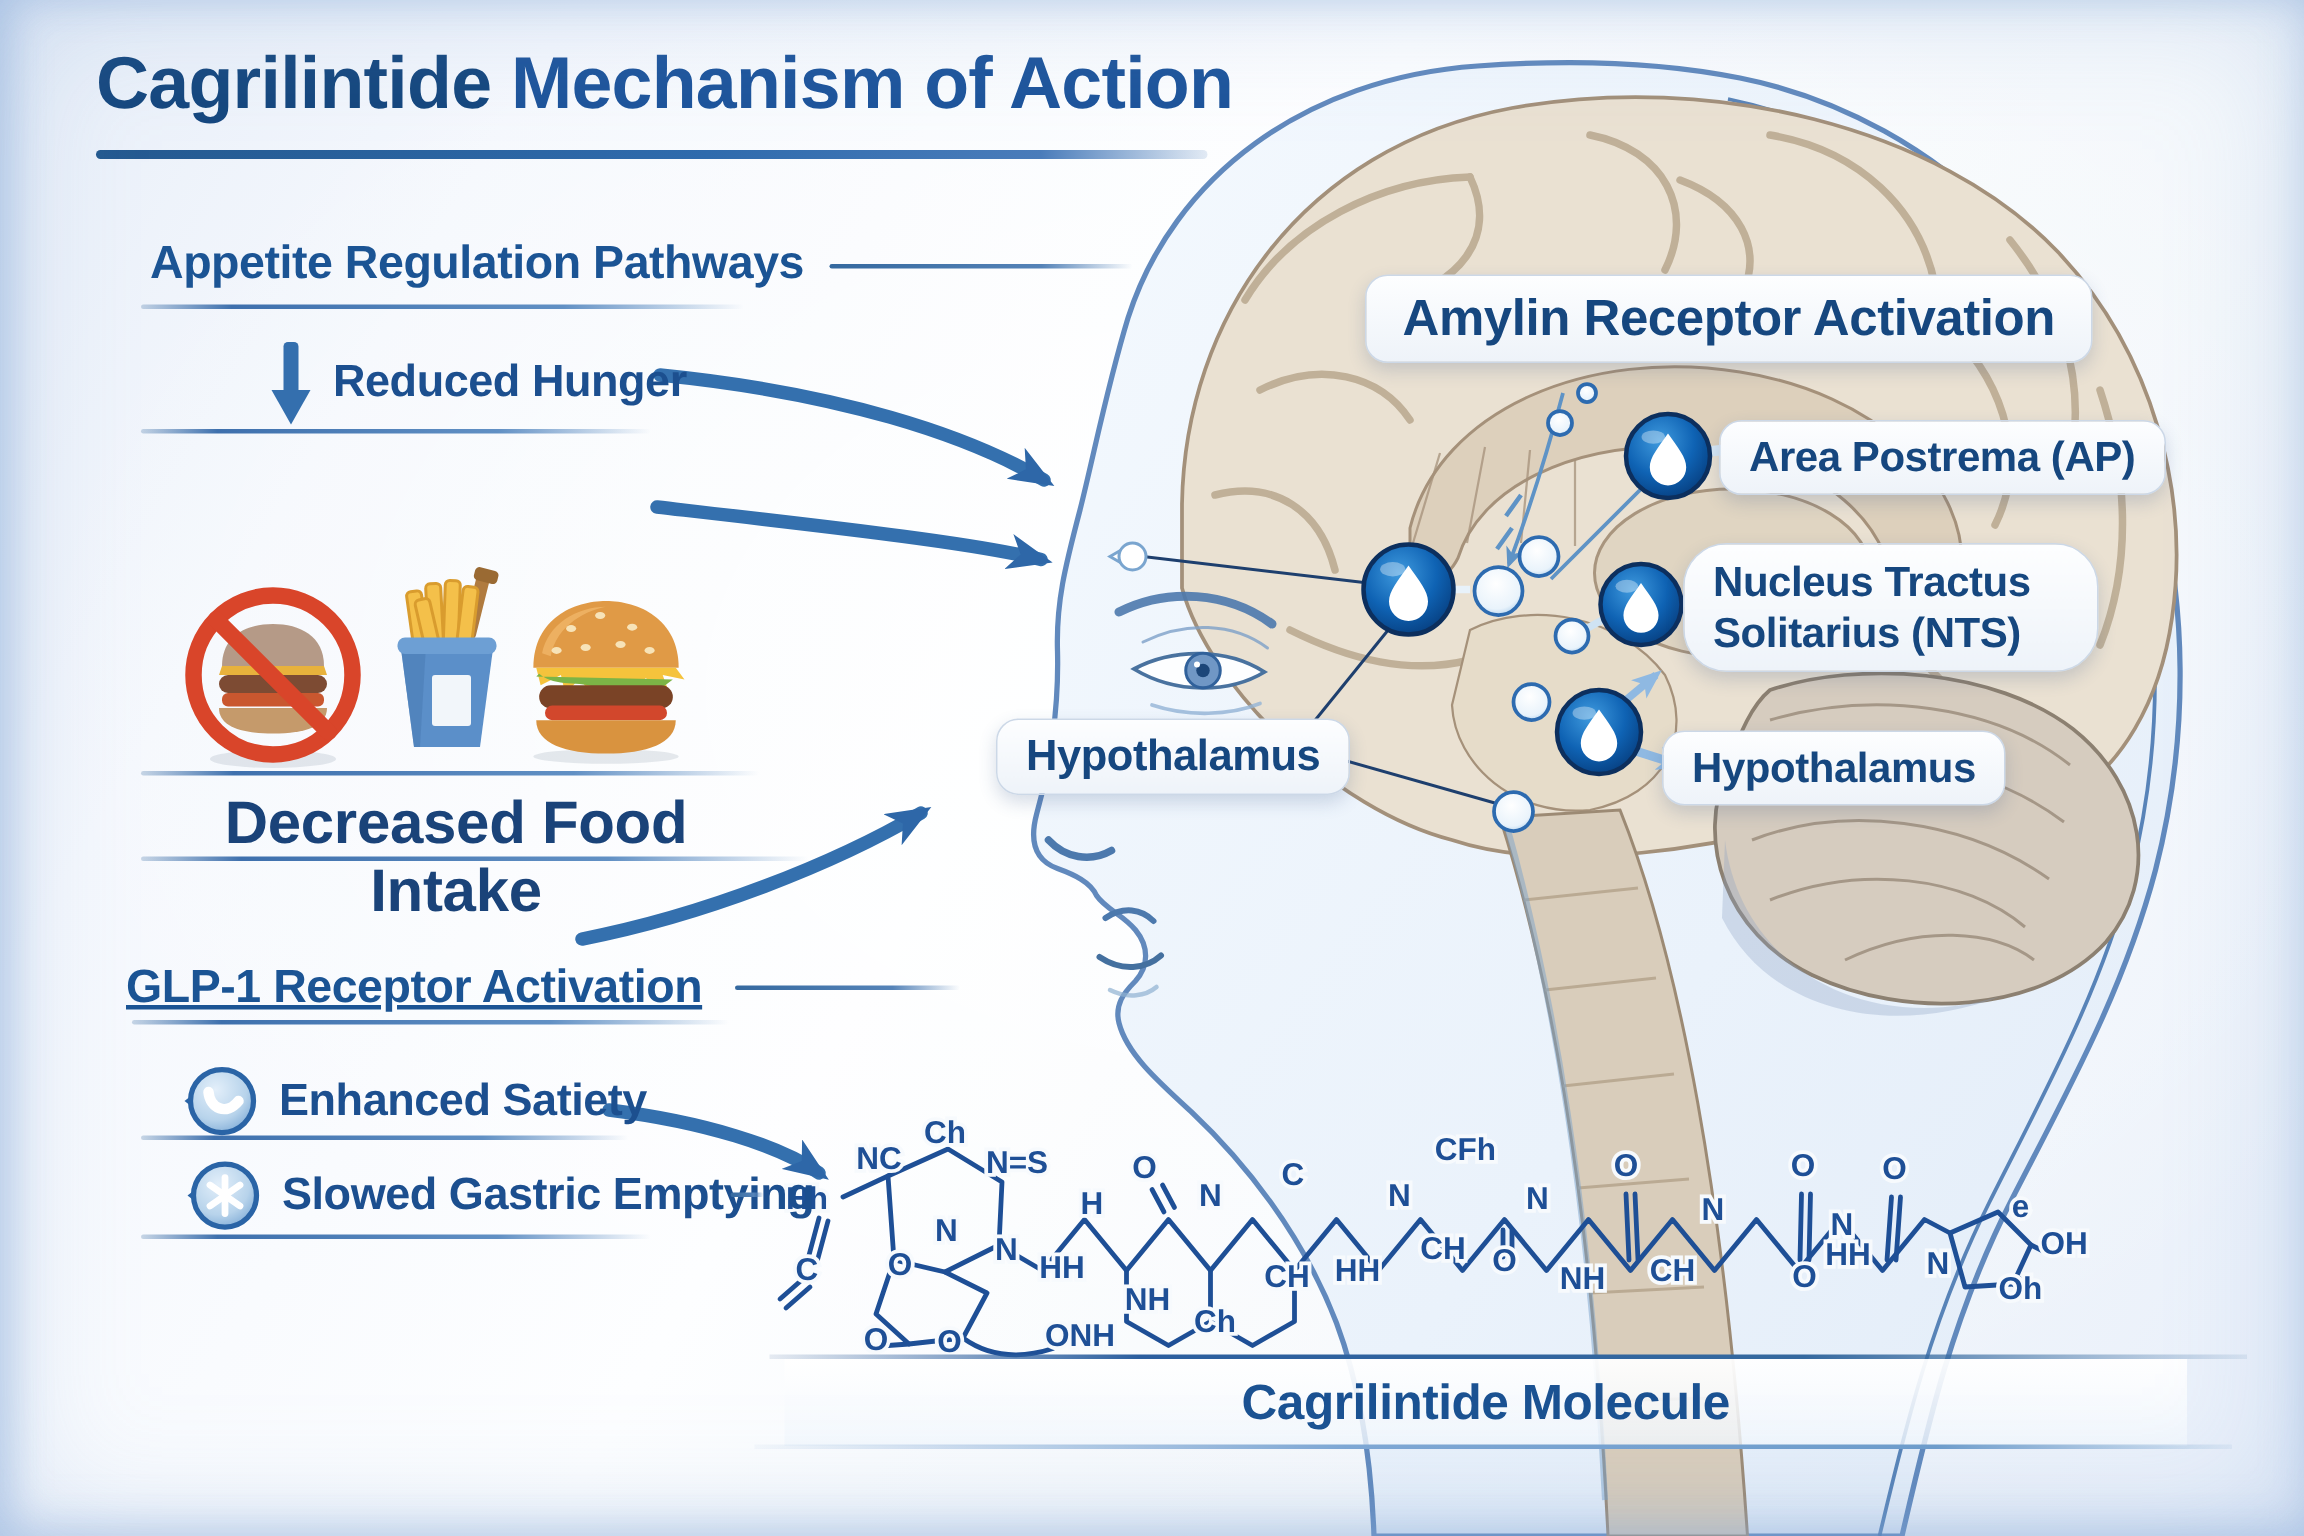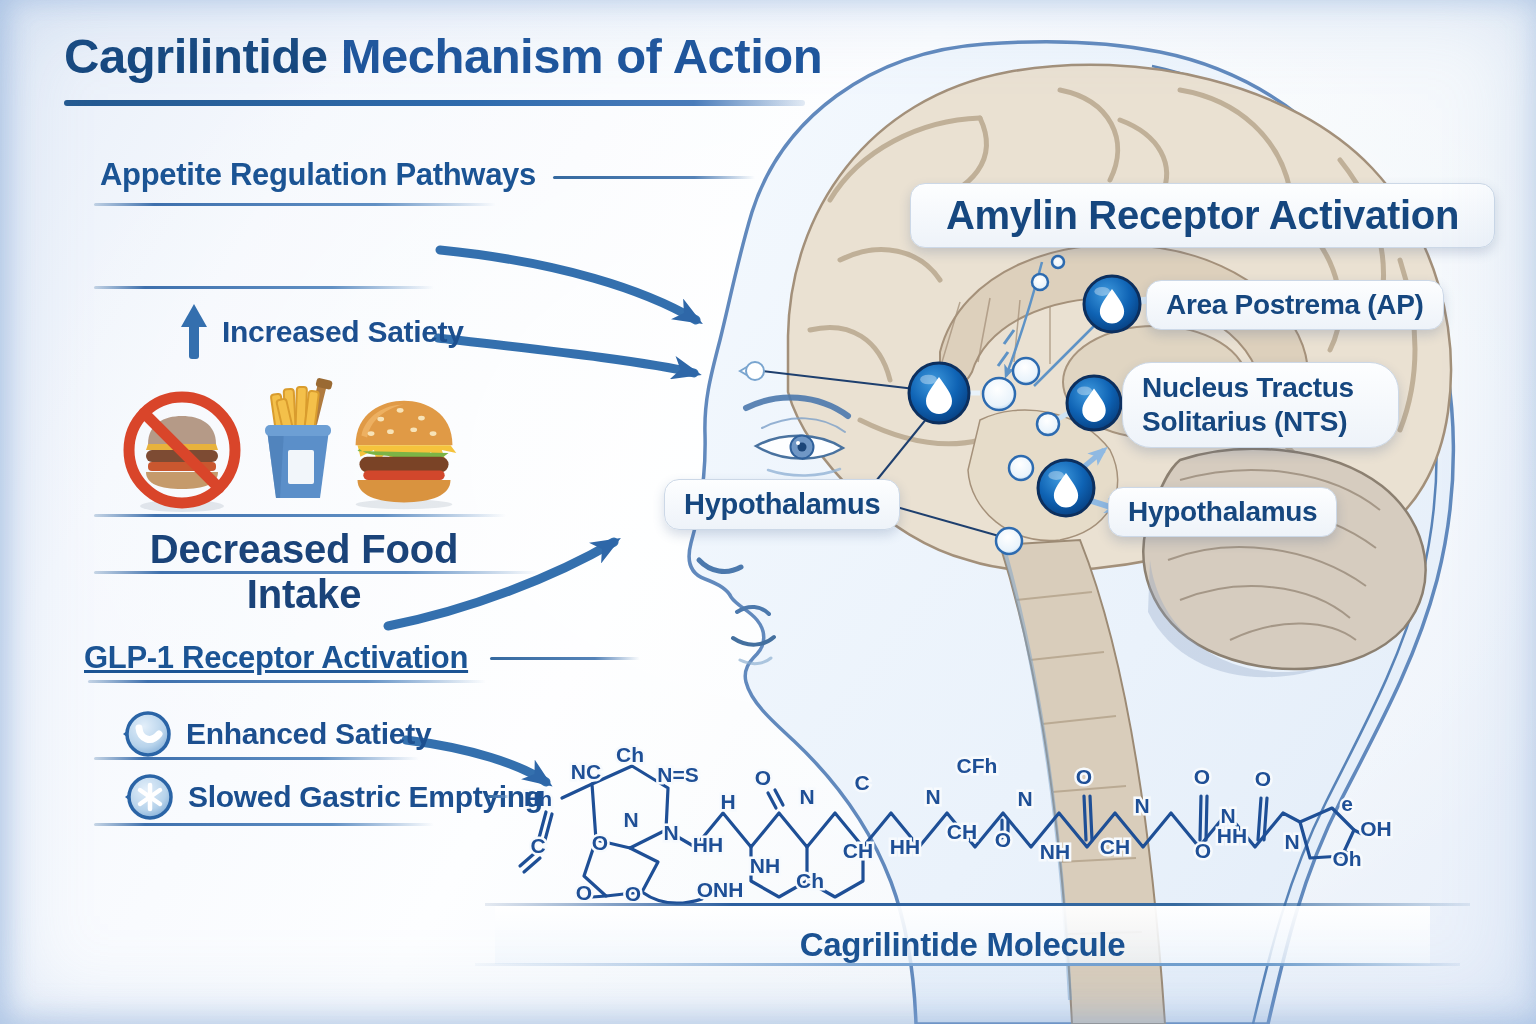--- a/index.html
+++ b/index.html
@@ -29,23 +29,23 @@
 
   .row-label{font-size:30px;font-weight:600;color:#1c4f8f;letter-spacing:-.3px;white-space:nowrap;}
   .hrow{position:absolute;display:flex;align-items:center;gap:14px;z-index:4;}
   .food-caption{position:absolute;z-index:4;font-size:40px;font-weight:700;color:#1a4379;text-align:center;letter-spacing:-.2px;}
 
   .label-box{position:absolute;z-index:5;background:linear-gradient(180deg,#fdfeff,#eef3f9);
     border:1.5px solid #ccd8e7;border-radius:15px;box-shadow:0 5px 12px rgba(50,80,130,.20);
     color:#16477f;font-weight:700;padding:8px 19px;font-size:28px;white-space:nowrap;letter-spacing:-.3px;}
   .label-box.wrap{white-space:normal;line-height:1.22;border-radius:29px;}
 
-  .mol-caption-band{position:absolute;left:495px;top:906px;width:935px;height:58px;z-index:4;
+  .mol-caption-band{position:absolute;left:523px;top:906px;width:935px;height:58px;z-index:4;
     background:linear-gradient(180deg,rgba(255,255,255,.95),rgba(243,248,253,.8));
-    display:flex;align-items:flex-end;justify-content:center;}
+    display:flex;align-items:center;justify-content:center;}
   .mol-caption-band::before{content:"";position:absolute;left:-10px;right:-40px;top:-3px;height:3px;
     background:linear-gradient(90deg,rgba(30,70,130,.1),#2c5f9f 25%,#35699f 70%,rgba(53,105,159,.1));}
   .mol-caption-band::after{content:"";position:absolute;left:-20px;right:-30px;bottom:-2px;height:3px;
     background:linear-gradient(90deg,rgba(110,150,200,.05),#7ea7d4 40%,#6d9ccb 80%,rgba(109,156,203,.1));}
   .mol-caption{font-size:33px;font-weight:700;color:#1b5292;letter-spacing:-.3px;}
 
   .icon-badge{width:52px;height:52px;flex:0 0 auto;}
   .atom{font:bold 21px "Liberation Sans","DejaVu Sans",sans-serif;fill:#1e4f96;
     paint-order:stroke;stroke:#f7fafd;stroke-width:5px;text-anchor:middle;}
 </style>
@@ -289,29 +289,29 @@
 
   <div class="title">
     <span class="brand">Cagrilintide</span><span class="rest"> Mechanism of Action</span>
   </div>
   <div class="title-underline"></div>
 
   <div class="sec-heading" style="left:100px;top:157px;">Appetite Regulation Pathways</div>
   <div class="dash" style="left:553px;top:176px;width:202px;"></div>
   <div class="rule" style="left:94px;top:203px;width:402px;"></div>
 
+  <div class="hrow" style="left:180px;top:226px;">
+    <svg width="28" height="58" viewBox="0 0 28 58">
+      <rect x="9" y="2" width="10" height="36" rx="3" fill="#346fae"></rect>
+      <path d="M 1 34 L 27 34 L 14 57 Z" fill="#346fae"></path>
+    </svg>
+    <span class="row-label">Reduced Hunger</span>
+  </div>
   <div class="rule" style="left:94px;top:286px;width:340px;"></div>
 
-  <div class="hrow" style="left:180px;top:303px;">
-    <svg width="28" height="58" viewBox="0 0 28 58">
-      <rect x="9" y="20" width="10" height="36" rx="3" fill="#346fae"></rect>
-      <path d="M 1 24 L 27 24 L 14 1 Z" fill="#346fae"></path>
-    </svg>
-    <span class="row-label">Increased Satiety</span>
-  </div>
 
   <div style="position:absolute;left:118px;top:386px;z-index:4;">
     <svg width="128" height="128" viewBox="0 0 128 128">
       <ellipse cx="64" cy="120" rx="42" ry="6" fill="rgba(60,80,110,.12)"></ellipse>
       <path d="M 30 58 C 30 38 46 30 64 30 C 82 30 98 38 98 58 Z" fill="#b59a87"></path>
       <path d="M 30 58 L 98 58 L 100 64 L 28 64 Z" fill="#e8b23c"></path>
       <rect x="28" y="64" width="72" height="12" rx="6" fill="#7d4b33"></rect>
       <rect x="30" y="76" width="68" height="9" rx="4" fill="#c9572f"></rect>
       <path d="M 28 86 L 100 86 C 100 98 86 103 64 103 C 42 103 28 98 28 86 Z" fill="#c59a6b"></path>
       <circle cx="64" cy="64" r="53" fill="none" stroke="#d9452a" stroke-width="11"></circle>
@@ -385,21 +385,21 @@
         <line x1="28" y1="14" x2="28" y2="38"></line>
         <line x1="18" y1="19" x2="38" y2="33"></line>
         <line x1="38" y1="19" x2="18" y2="33"></line>
       </g>
     </svg>
     <span class="row-label">Slowed Gastric Emptying</span>
   </div>
   <div class="dash" style="left:487px;top:795px;width:22px;"></div>
   <div class="rule" style="left:94px;top:823px;width:340px;"></div>
 
-  <div class="label-box" style="left:910px;top:183px;font-size:40px;padding:9px 35px;">Amylin Receptor Activation</div>
+  <div class="label-box" style="left:910px;top:183px;font-size:34px;padding:9px 24px;">Amylin Receptor Activation</div>
   <div class="label-box" style="left:1146px;top:280px;">Area Postrema (AP)</div>
   <div class="label-box wrap" style="left:1122px;top:362px;width:237px;">Nucleus Tractus Solitarius (NTS)</div>
   <div class="label-box" style="left:664px;top:479px;font-size:29px;">Hypothalamus</div>
   <div class="label-box" style="left:1108px;top:487px;">Hypothalamus</div>
 
   <div class="mol-caption-band">
     <span class="mol-caption">Cagrilintide Molecule</span>
   </div>
 
   <div class="vignette"></div>

